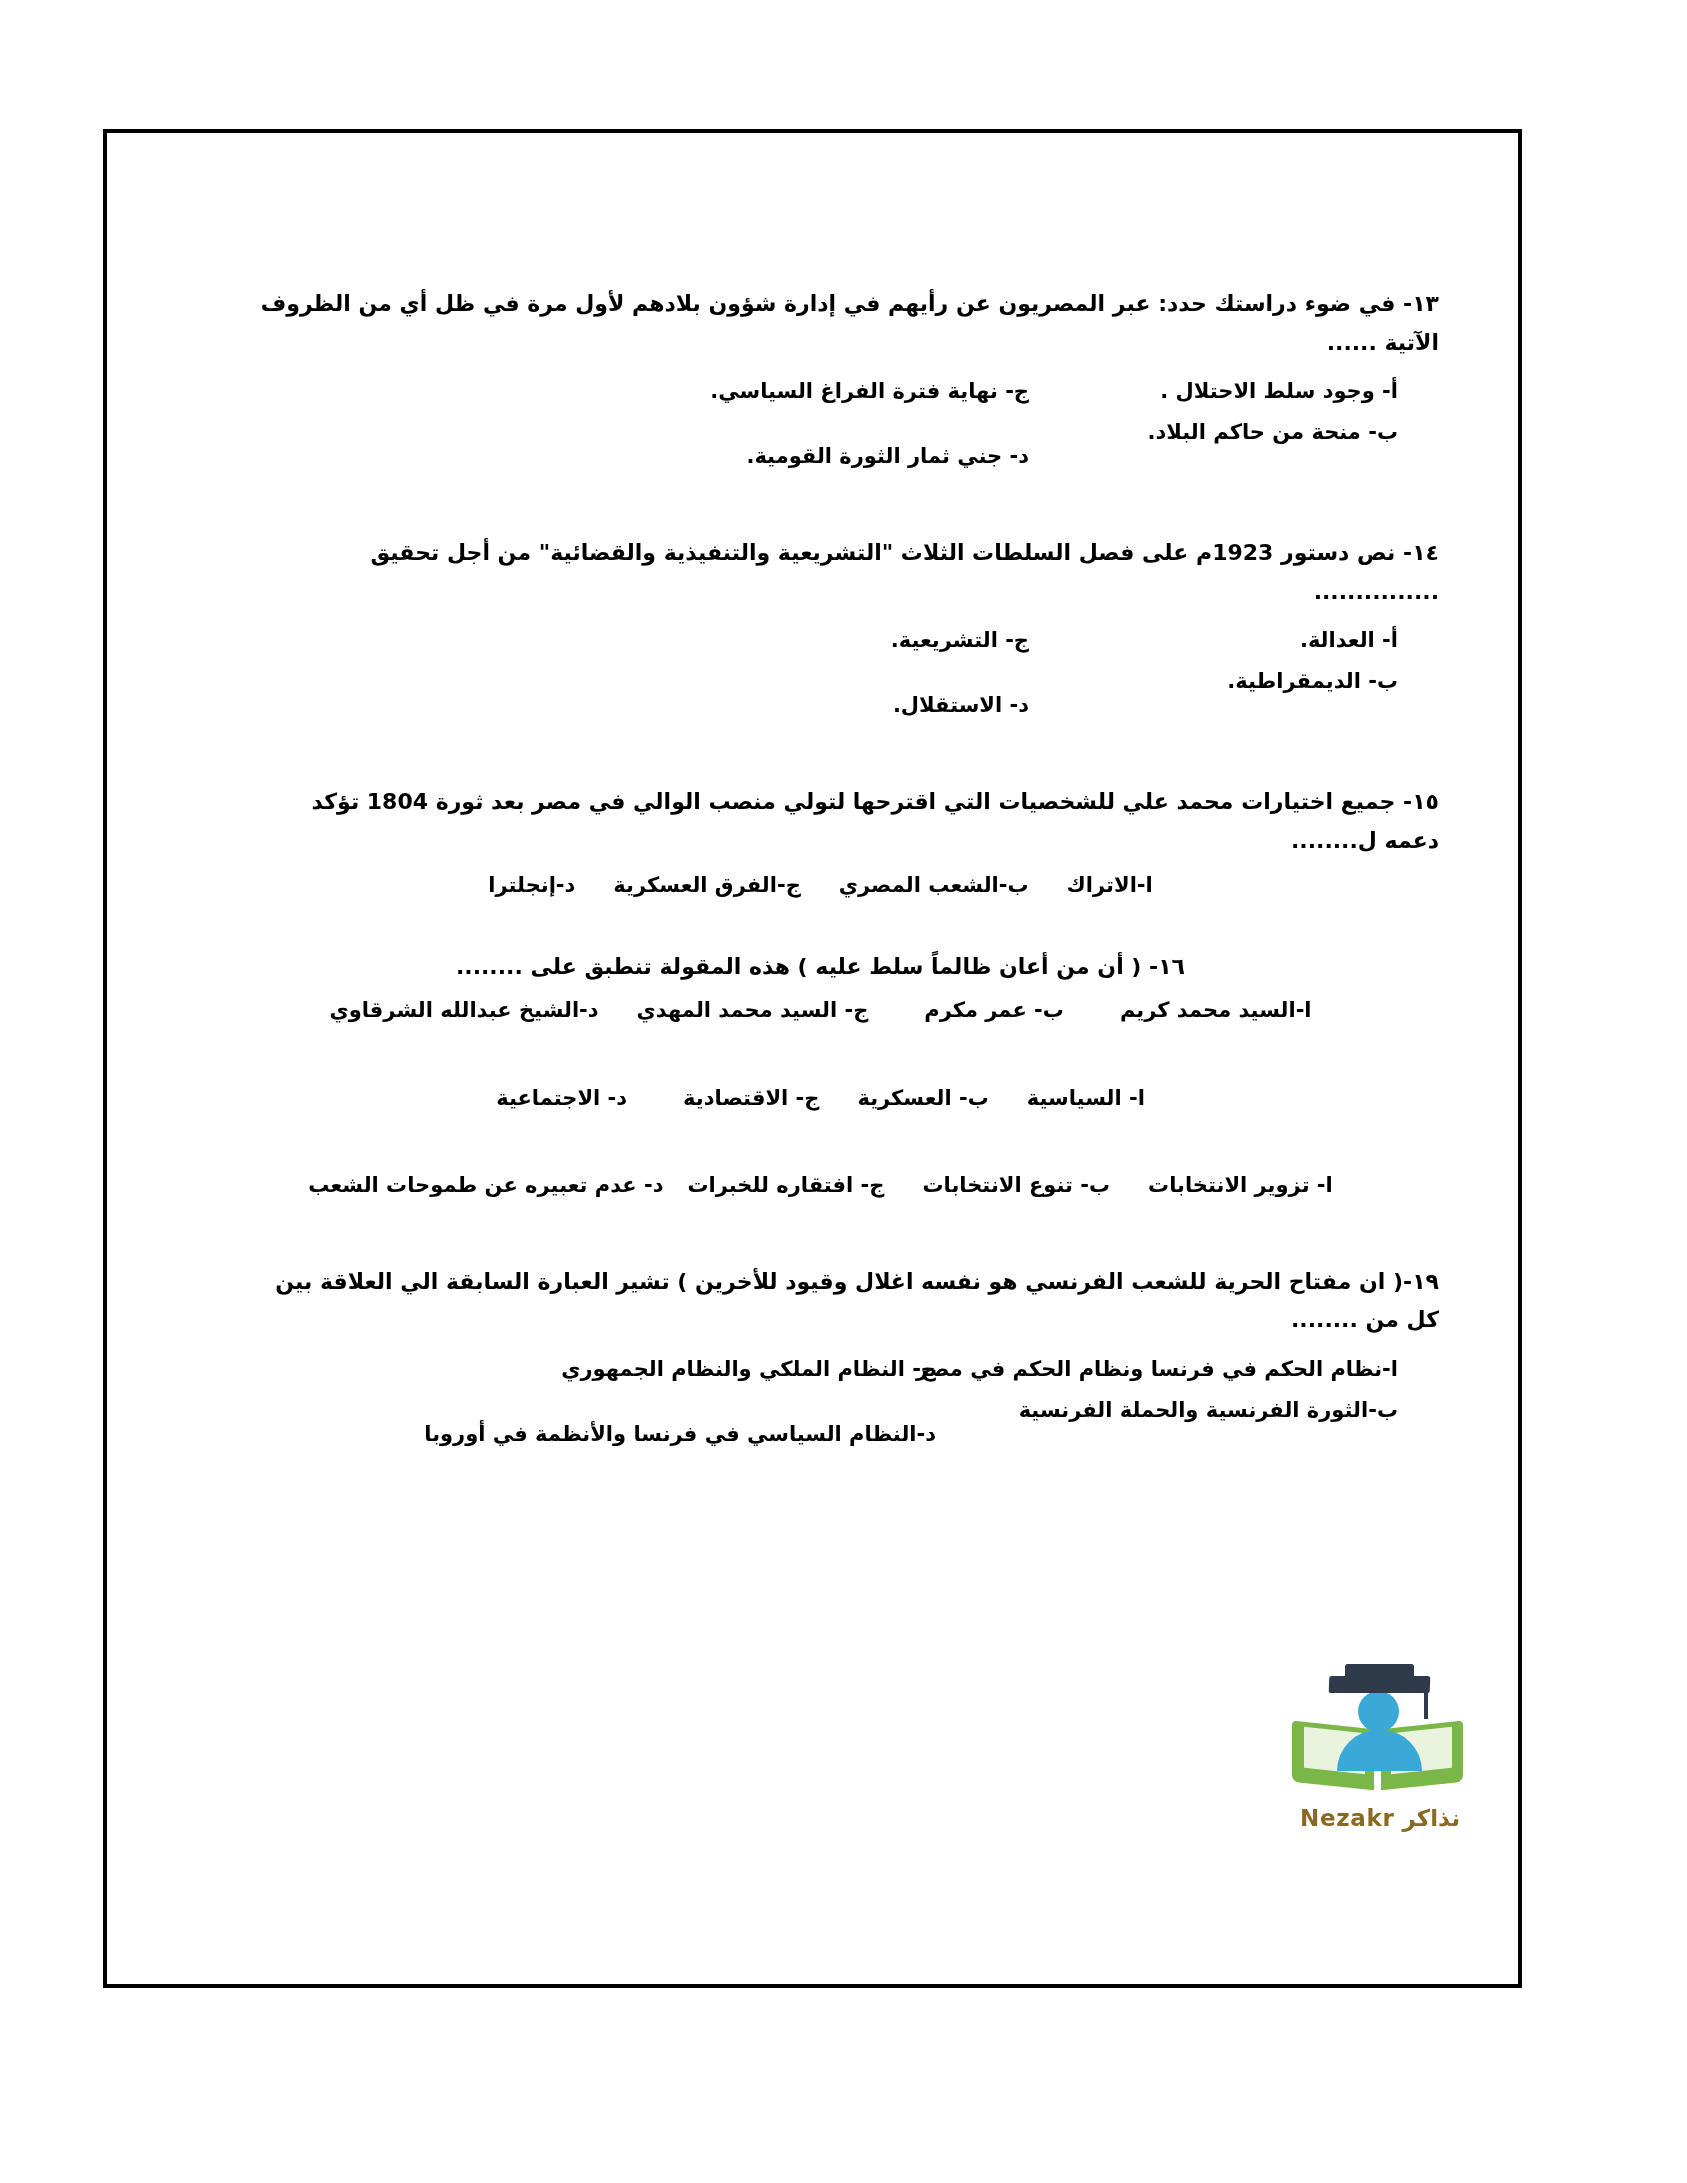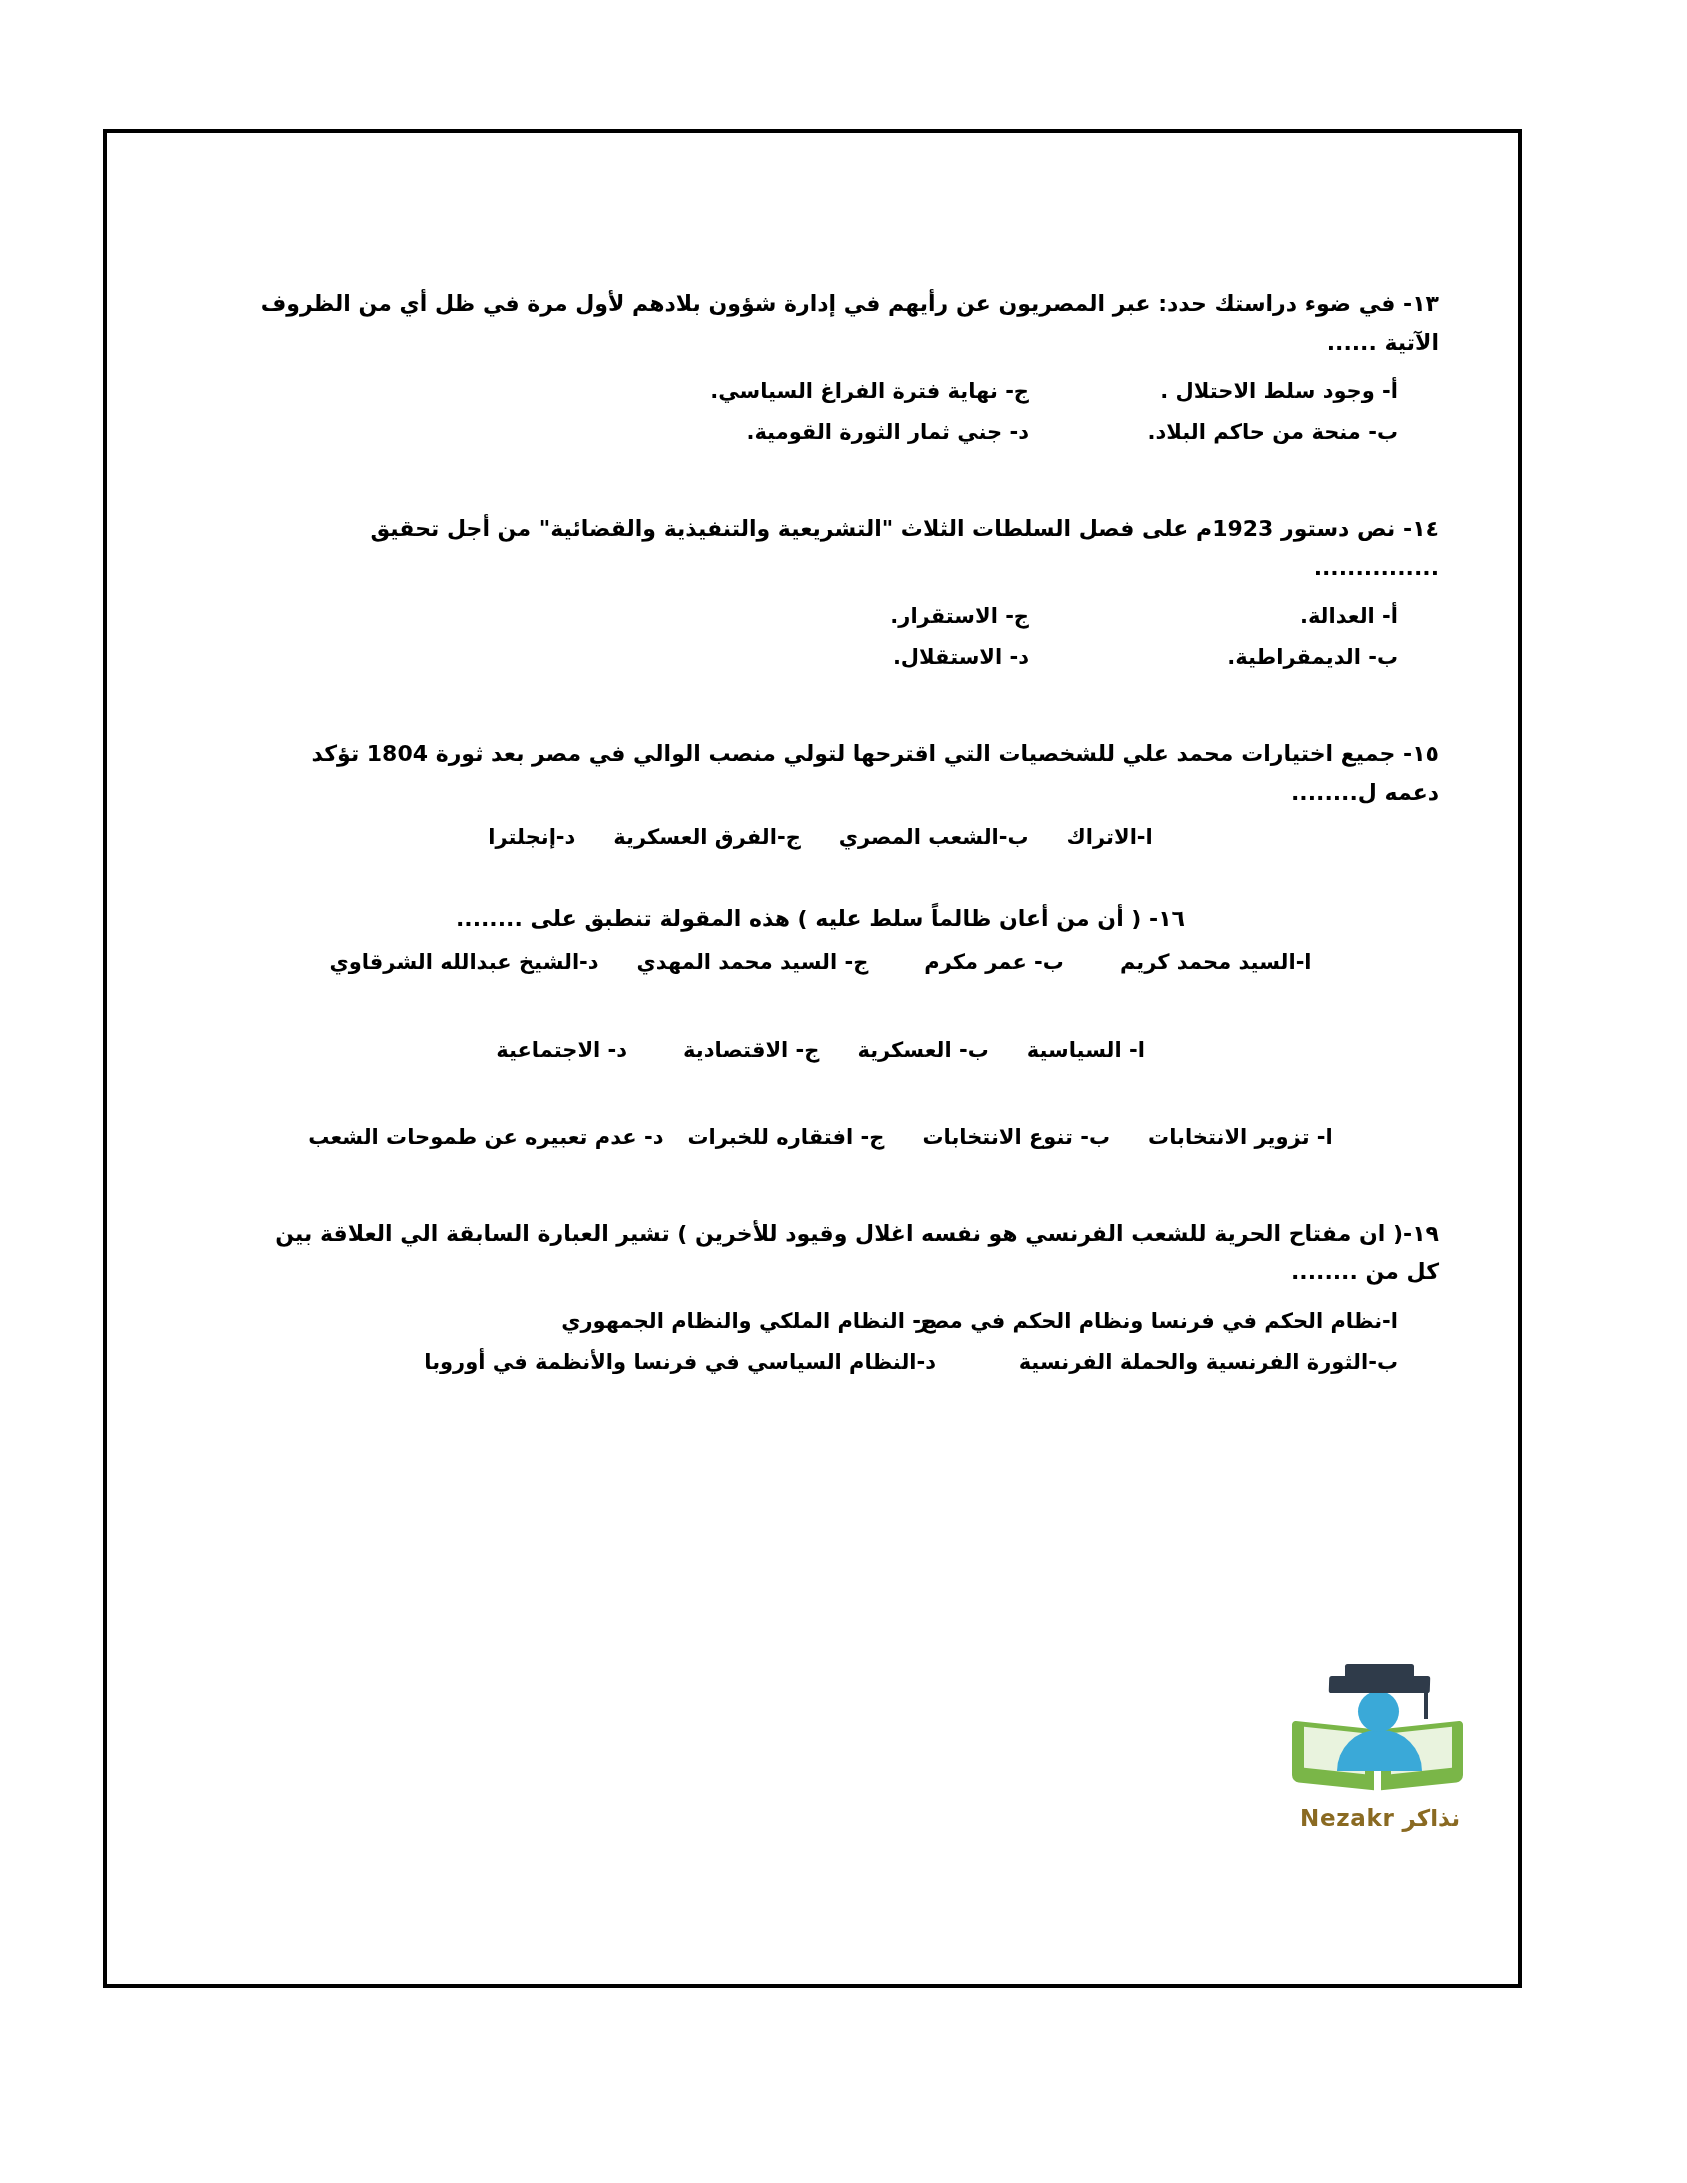--- a/index.html
+++ b/index.html
@@ -59,20 +59,21 @@
   }
   .opts-2col .col.right {
     width: 370px;
     padding-right: 41px;
     box-sizing: border-box;
   }
   .opts-2col .col.left {
     width: 370px;
     padding-right: 40px;
     box-sizing: border-box;
+    gap: 24px;
   }
   .opt {
     font-size: 21px;
     font-weight: bold;
     line-height: 1.95;
     text-align: right;
     white-space: nowrap;
   }
   
   .opts-inline {
@@ -236,21 +237,21 @@
       <div class="qtext right-q">
         <span>١٤- نص دستور 1923م  على فصل السلطات الثلاث "التشريعية والتنفيذية والقضائية" من أجل تحقيق</span>
         <span class="tail">...............</span>
       </div>
       <div class="opts-2col">
         <div class="col right">
           <div class="opt">أ- العدالة.</div>
           <div class="opt">ب- الديمقراطية.</div>
         </div>
         <div class="col left">
-          <div class="opt">ج- الاستقرار.</div>
+          <div class="opt">ج- التشريعية.</div>
           <div class="opt">د- الاستقلال.</div>
         </div>
       </div>
     </div>
 
     <div class="spacer-lg"></div>
 
     <div class="qblock">
       <div class="qtext right-q">
         <span>١٥- جميع اختيارات محمد علي للشخصيات التي اقترحها لتولي منصب الوالي في مصر بعد ثورة 1804 تؤكد</span>

